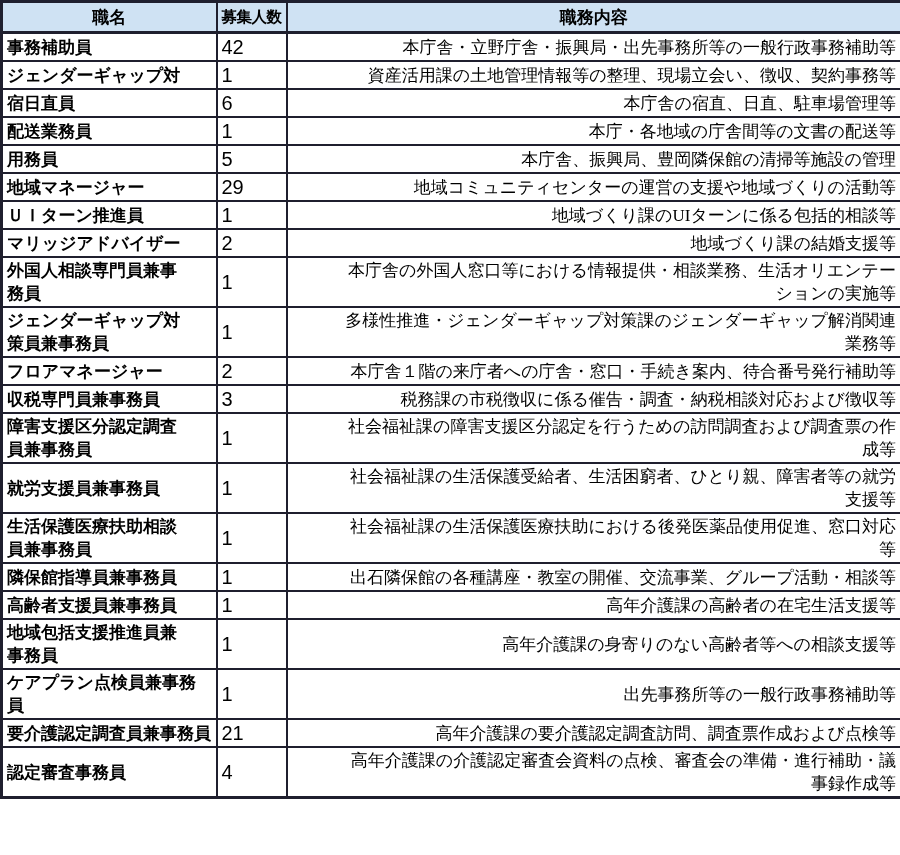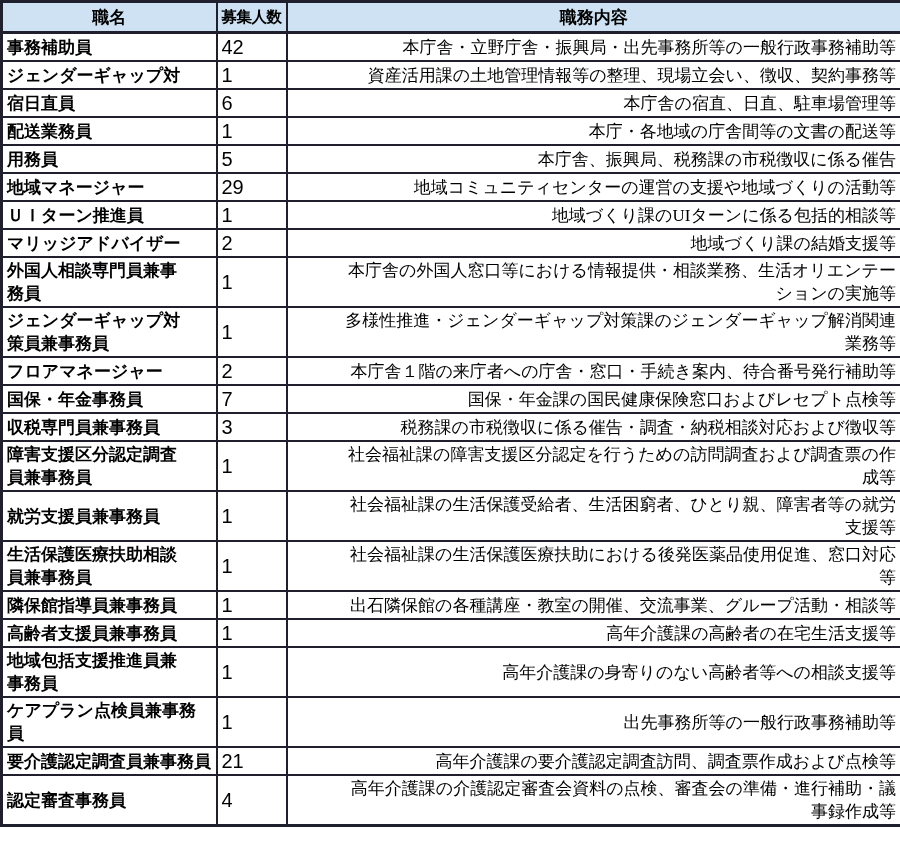--- a/index.html
+++ b/index.html
@@ -110,21 +110,21 @@
     <td class="cell-desc">本庁舎の宿直、日直、駐車場管理等</td>
   </tr>
       <tr>
     <td class="cell-title">配送業務員</td>
     <td class="cell-count">1</td>
     <td class="cell-desc">本庁・各地域の庁舎間等の文書の配送等</td>
   </tr>
       <tr>
     <td class="cell-title">用務員</td>
     <td class="cell-count">5</td>
-    <td class="cell-desc">本庁舎、振興局、税務課の市税徴収に係る催告</td>
+    <td class="cell-desc">本庁舎、振興局、豊岡隣保館の清掃等施設の管理</td>
   </tr>
       <tr>
     <td class="cell-title">地域マネージャー</td>
     <td class="cell-count">29</td>
     <td class="cell-desc">地域コミュニティセンターの運営の支援や地域づくりの活動等</td>
   </tr>
       <tr>
     <td class="cell-title">ＵＩターン推進員</td>
     <td class="cell-count">1</td>
     <td class="cell-desc">地域づくり課のUIターンに係る包括的相談等</td>
@@ -145,25 +145,20 @@
     <td class="cell-title">ジェンダーギャップ対
 策員兼事務員</td>
     <td class="cell-count">1</td>
     <td class="cell-desc">多様性推進・ジェンダーギャップ対策課のジェンダーギャップ解消関連
 業務等</td>
   </tr>
       <tr>
     <td class="cell-title">フロアマネージャー</td>
     <td class="cell-count">2</td>
     <td class="cell-desc">本庁舎１階の来庁者への庁舎・窓口・手続き案内、待合番号発行補助等</td>
-  </tr>
-      <tr>
-    <td class="cell-title">国保・年金事務員</td>
-    <td class="cell-count">7</td>
-    <td class="cell-desc">国保・年金課の国民健康保険窓口およびレセプト点検等</td>
   </tr>
       <tr>
     <td class="cell-title">収税専門員兼事務員</td>
     <td class="cell-count">3</td>
     <td class="cell-desc">税務課の市税徴収に係る催告・調査・納税相談対応および徴収等</td>
   </tr>
       <tr>
     <td class="cell-title">障害支援区分認定調査
 員兼事務員</td>
     <td class="cell-count">1</td>

